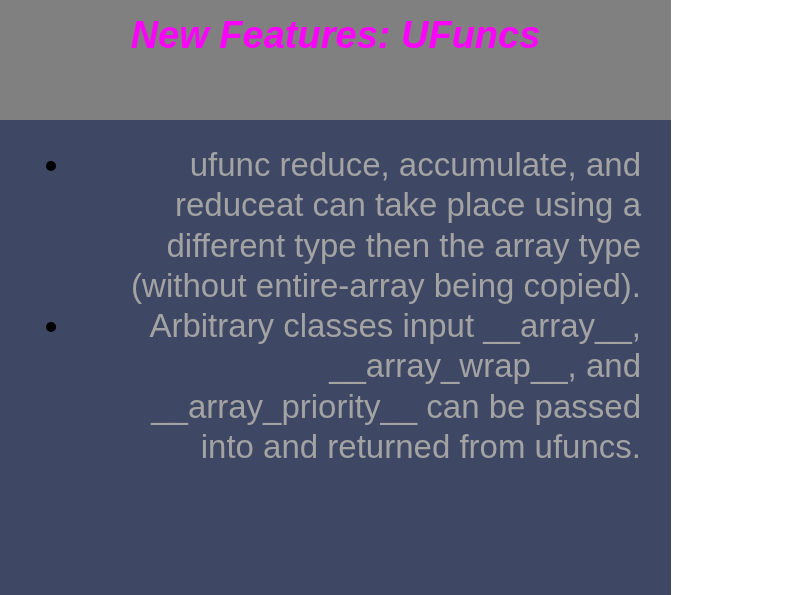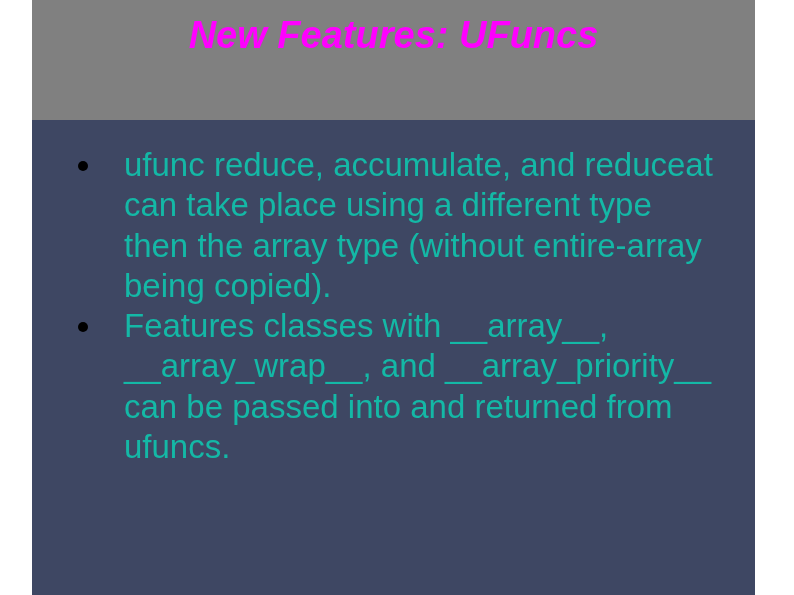--- a/index.html
+++ b/index.html
@@ -4,25 +4,24 @@
 <style>
   html, body {
     margin: 0;
     padding: 0;
     width: 794px;
     height: 595px;
     overflow: hidden;
     font-family: Arial, Helvetica, sans-serif;
   }
   .slide {
-    width: 723px;
+    width: 671px;
     height: 595px;
     background: #3e4763;
     position: relative;
-    margin-left: 32px;
   }
   .header-band {
     background: #808080;
     width: 100%;
     height: 120px;
     position: relative;
   }
   .title {
     font-style: italic;
     font-weight: bold;
@@ -50,37 +49,38 @@
   .bullet-dot {
     width: 10px;
     height: 10px;
     min-width: 10px;
     background: #000;
     border-radius: 50%;
     margin-top: 16px;
     margin-right: 36px;
   }
   .bullet-text {
-    color: #14b8a6;
+    color: #a3a3a3;
     font-size: 33px;
     line-height: 1.22;
+    text-align: right;
   }
 </style>
 </head>
 <body>
 
 <div class="slide">
   <div class="header-band">
     <div class="title">New Features: UFuncs</div>
   </div>
   <div class="body">
     <ul class="bullets">
       <li>
         <span class="bullet-dot"></span>
         <span class="bullet-text">ufunc reduce, accumulate, and reduceat can take place using a different type then the array type (without entire-array being copied).</span>
       </li>
       <li>
         <span class="bullet-dot"></span>
-        <span class="bullet-text">Features classes with __array__, __array_wrap__, and __array_priority__ can be passed into and returned from ufuncs.</span>
+        <span class="bullet-text">Arbitrary classes input __array__, __array_wrap__, and __array_priority__ can be passed into and returned from ufuncs.</span>
       </li>
     </ul>
   </div>
 </div>
 
 </body></html>

